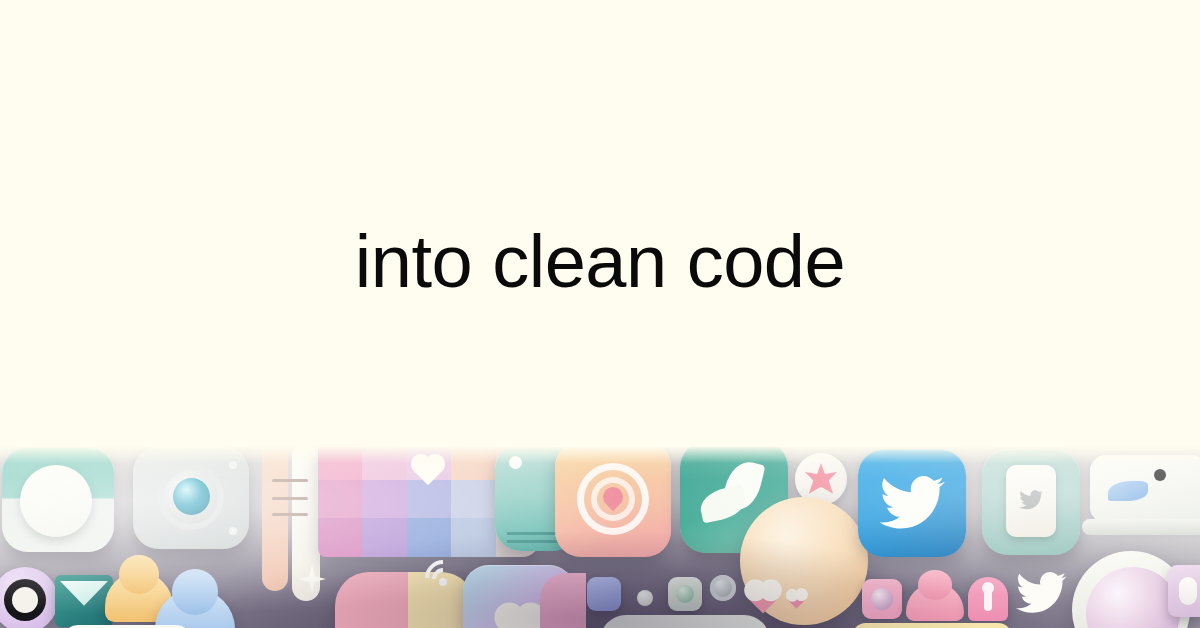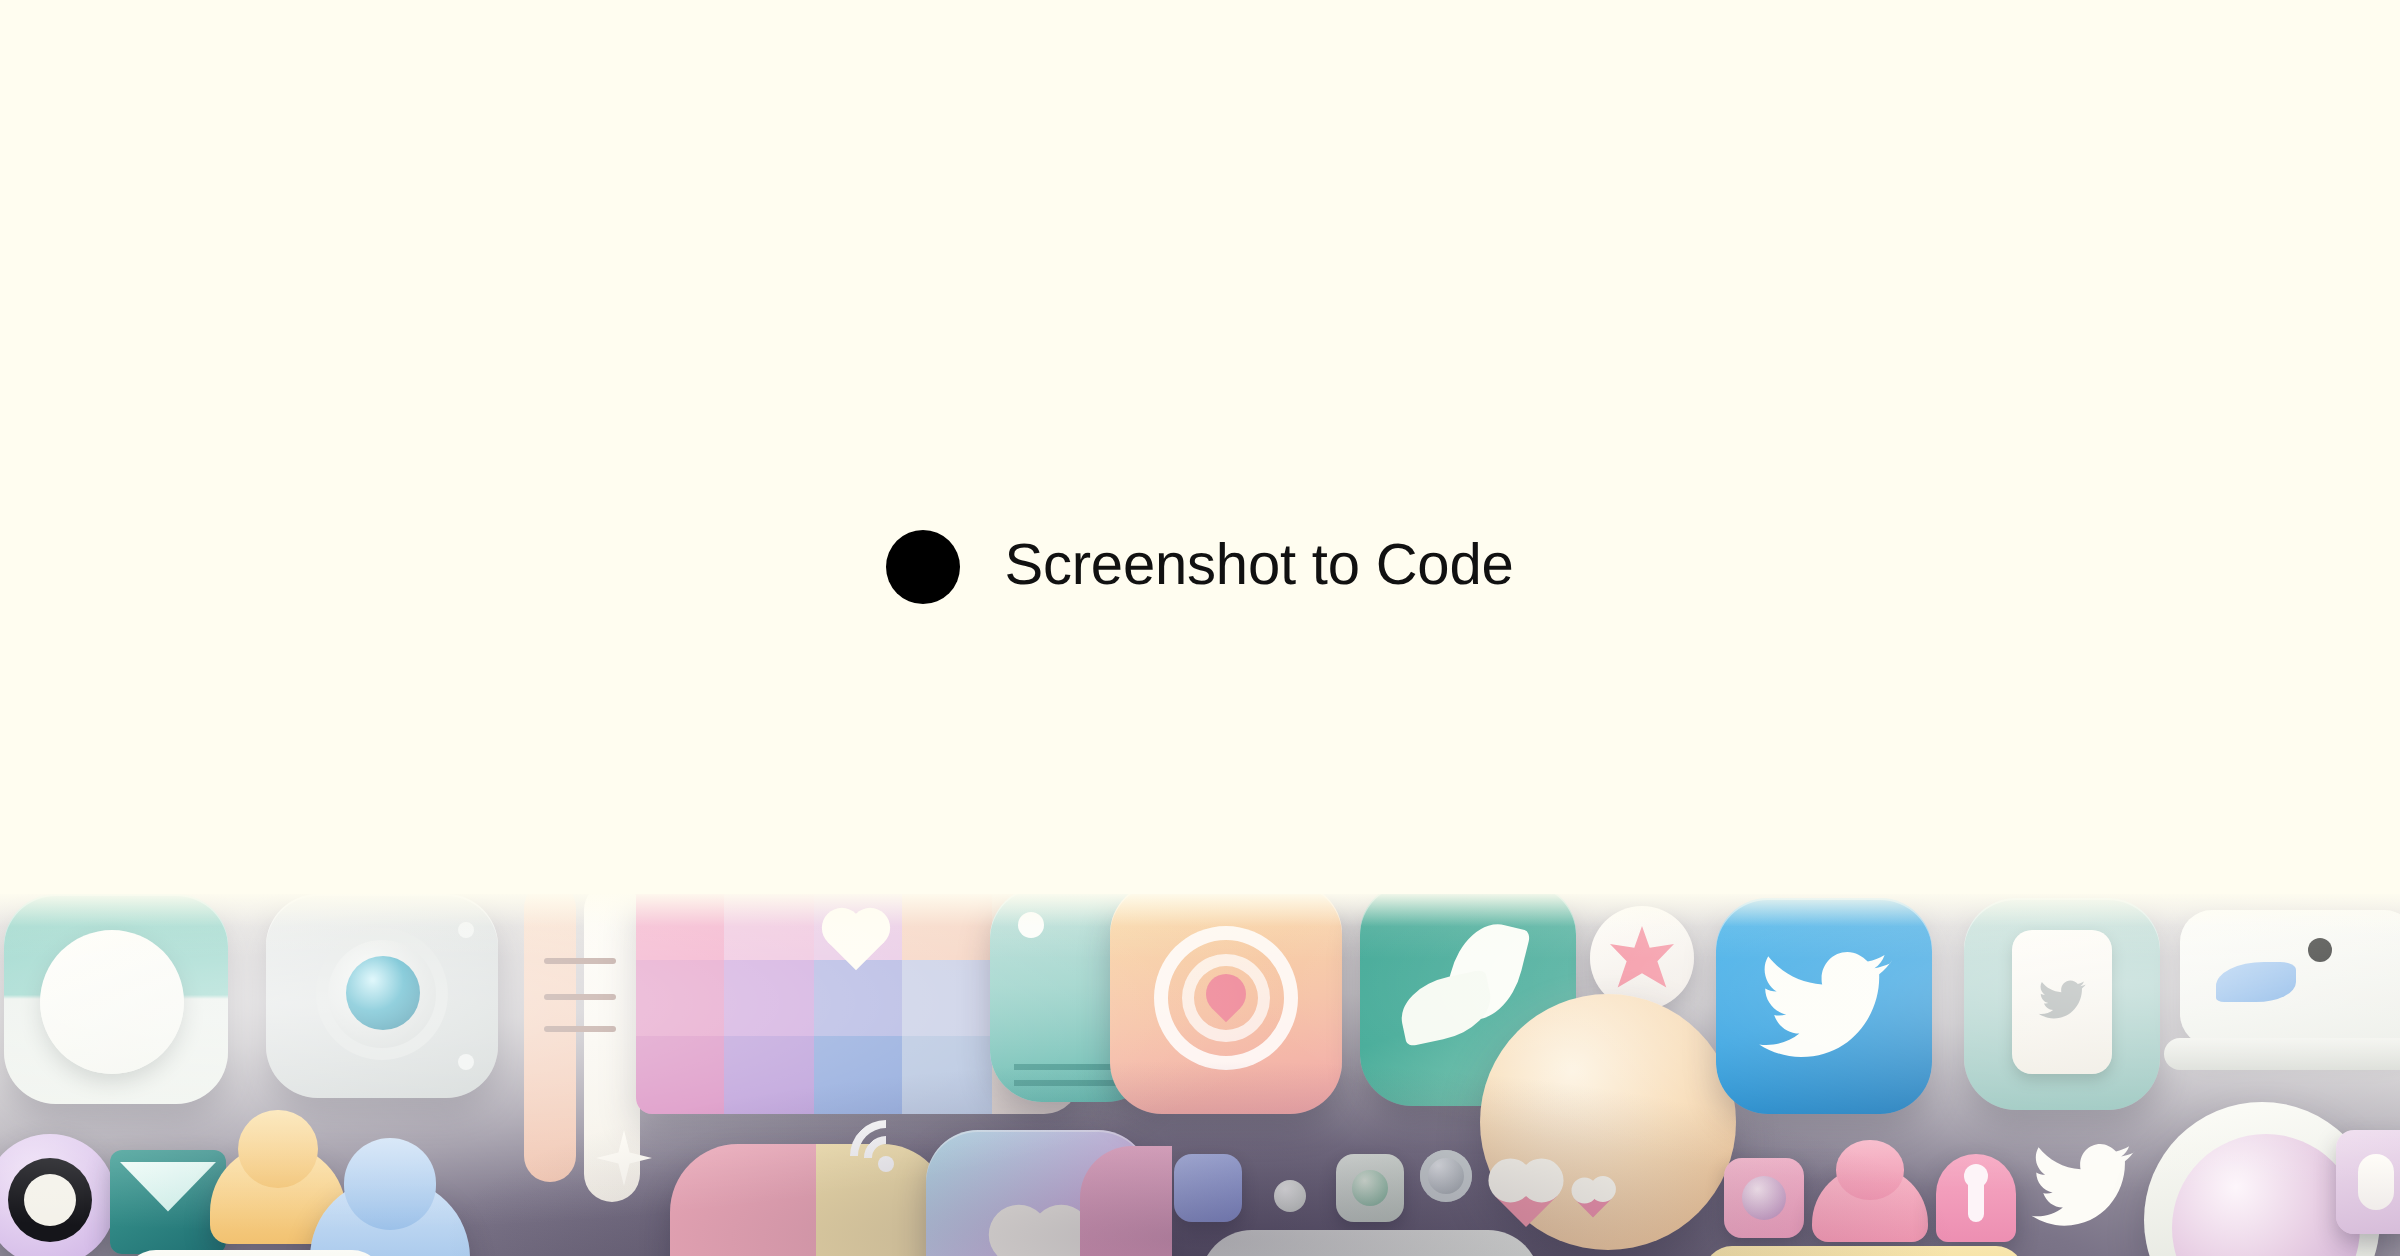--- a/index.html
+++ b/index.html
@@ -119,26 +119,23 @@
   }
 </style>
 </head>
 <body>
 
 <div class="card">
 
   <div class="hero">
     <h1 class="headline">
       <br>
+      <span>into clean code</span>
     </h1>
 
-    <div class="brand">
-      <div class="brand-logo"></div>
-      <div class="brand-name">Screenshot to Code</div>
-    </div>
   </div>
 
   <div class="strip">
     <div class="sheen"></div>
 
     <div class="tile shadowed" style="left:2px; top:0px; width:112px; height:105px;
                 background:linear-gradient(180deg,#7fcbbd 0%,#84cec0 48%,#e8eee8 50%,#eef2ec 100%);">
       <div class="circle" style="position:absolute; left:18px; top:18px; width:72px; height:72px;
                   background:linear-gradient(160deg,#fffef8,#f2f4ed);
                   box-shadow:0 4px 10px rgba(30,40,40,.22);"></div>

